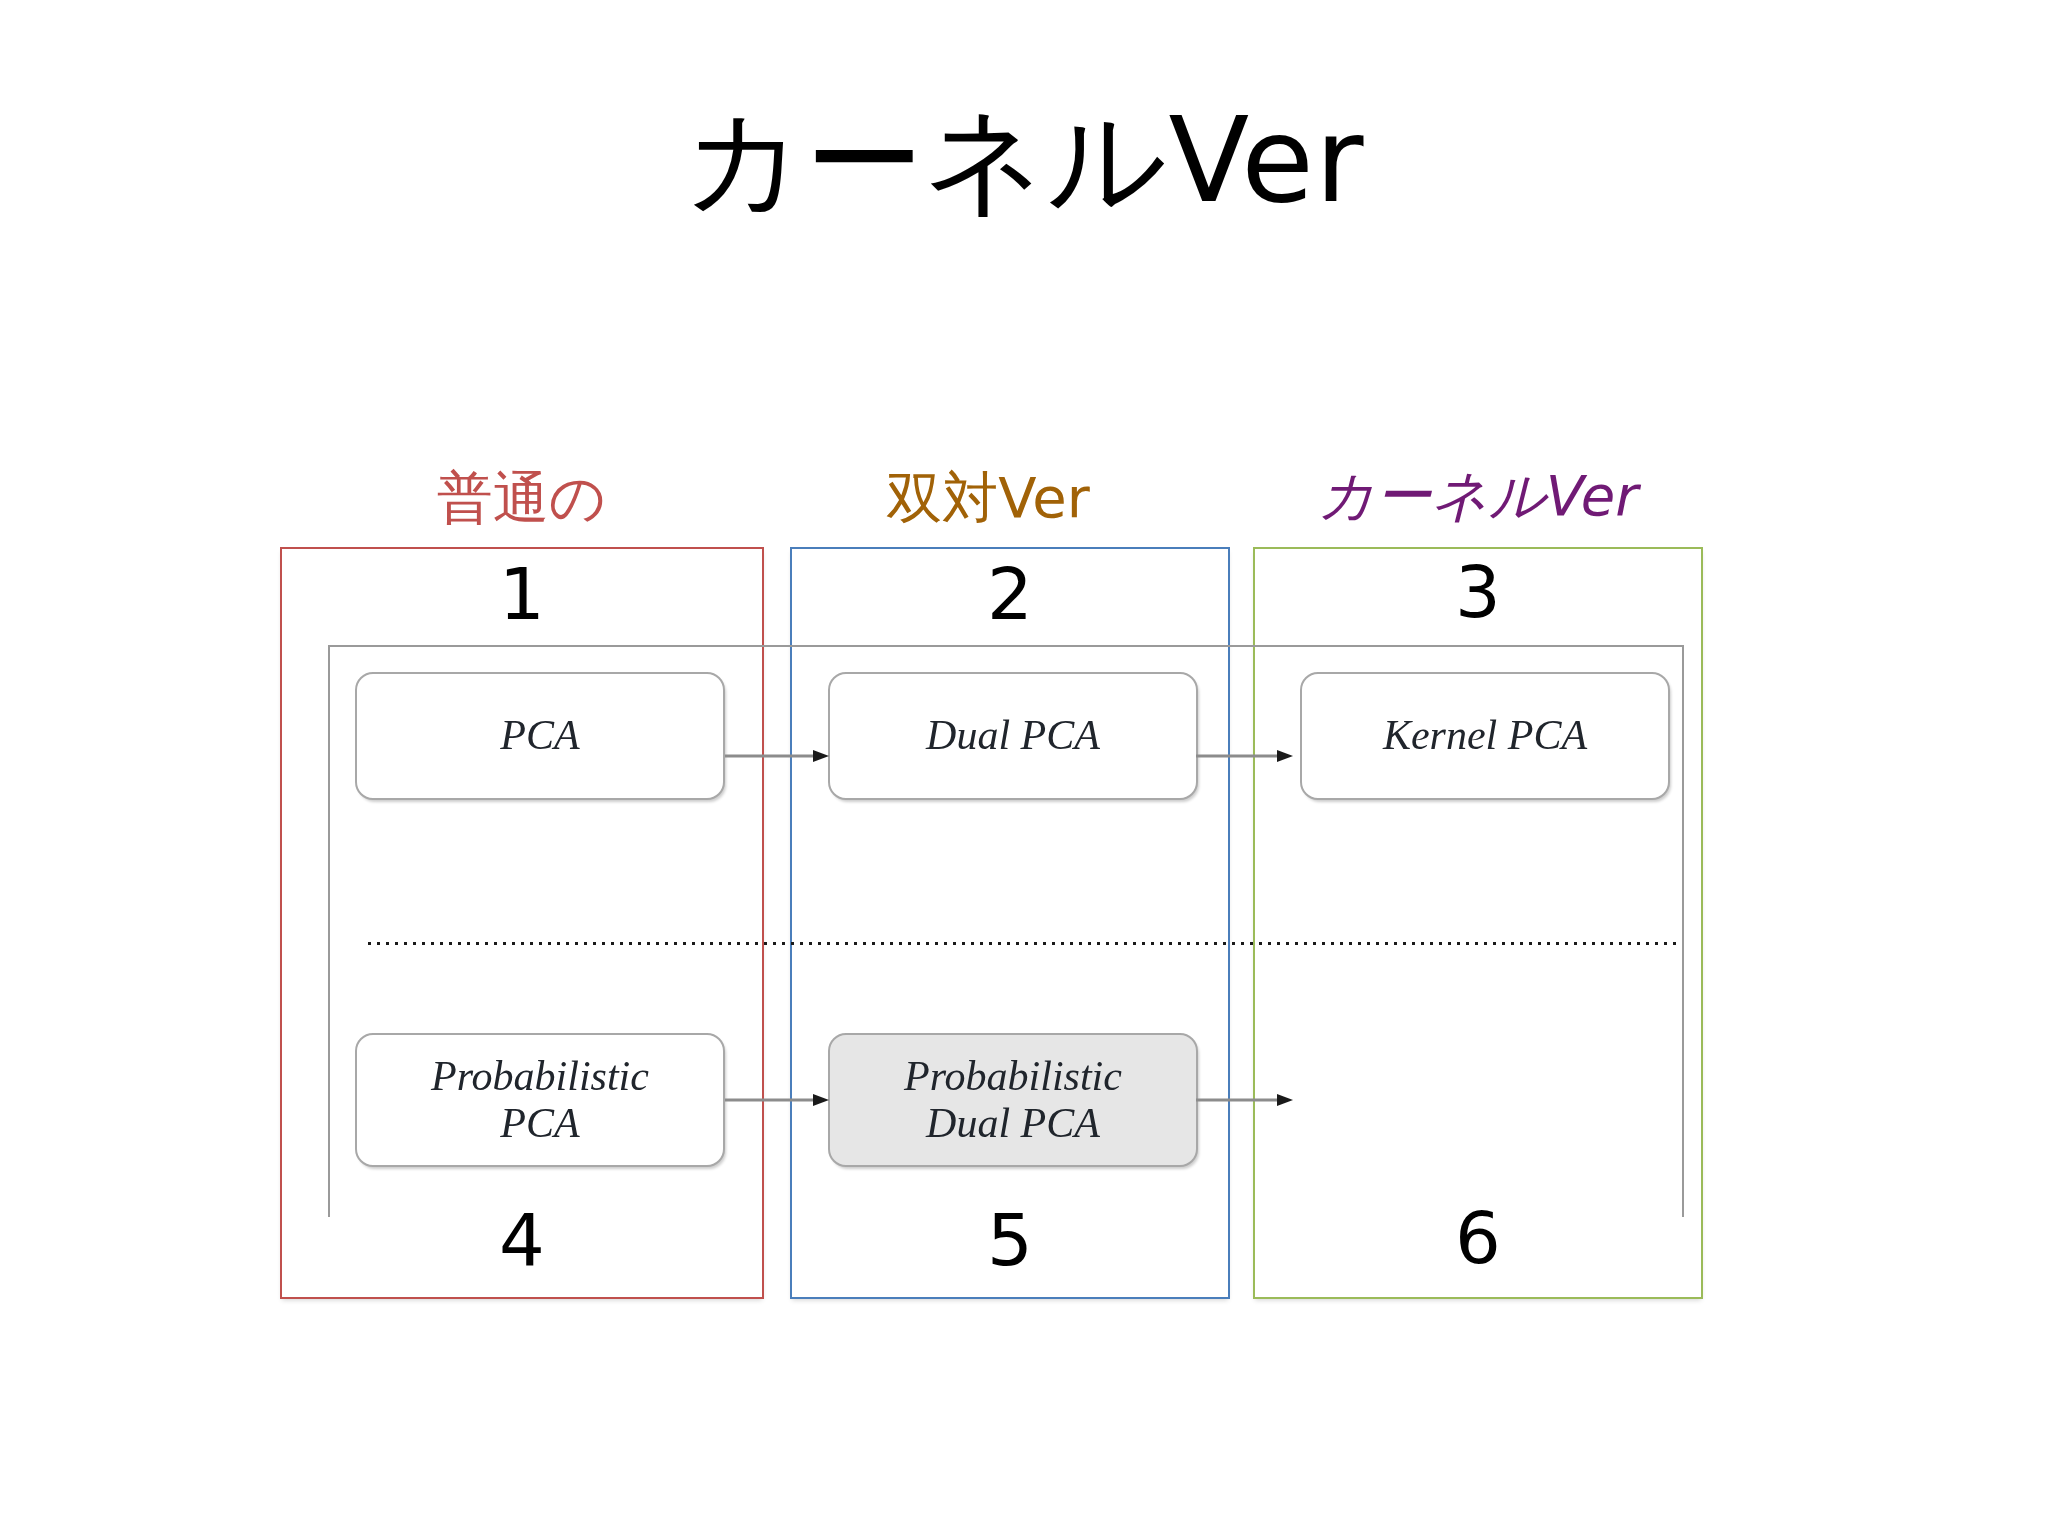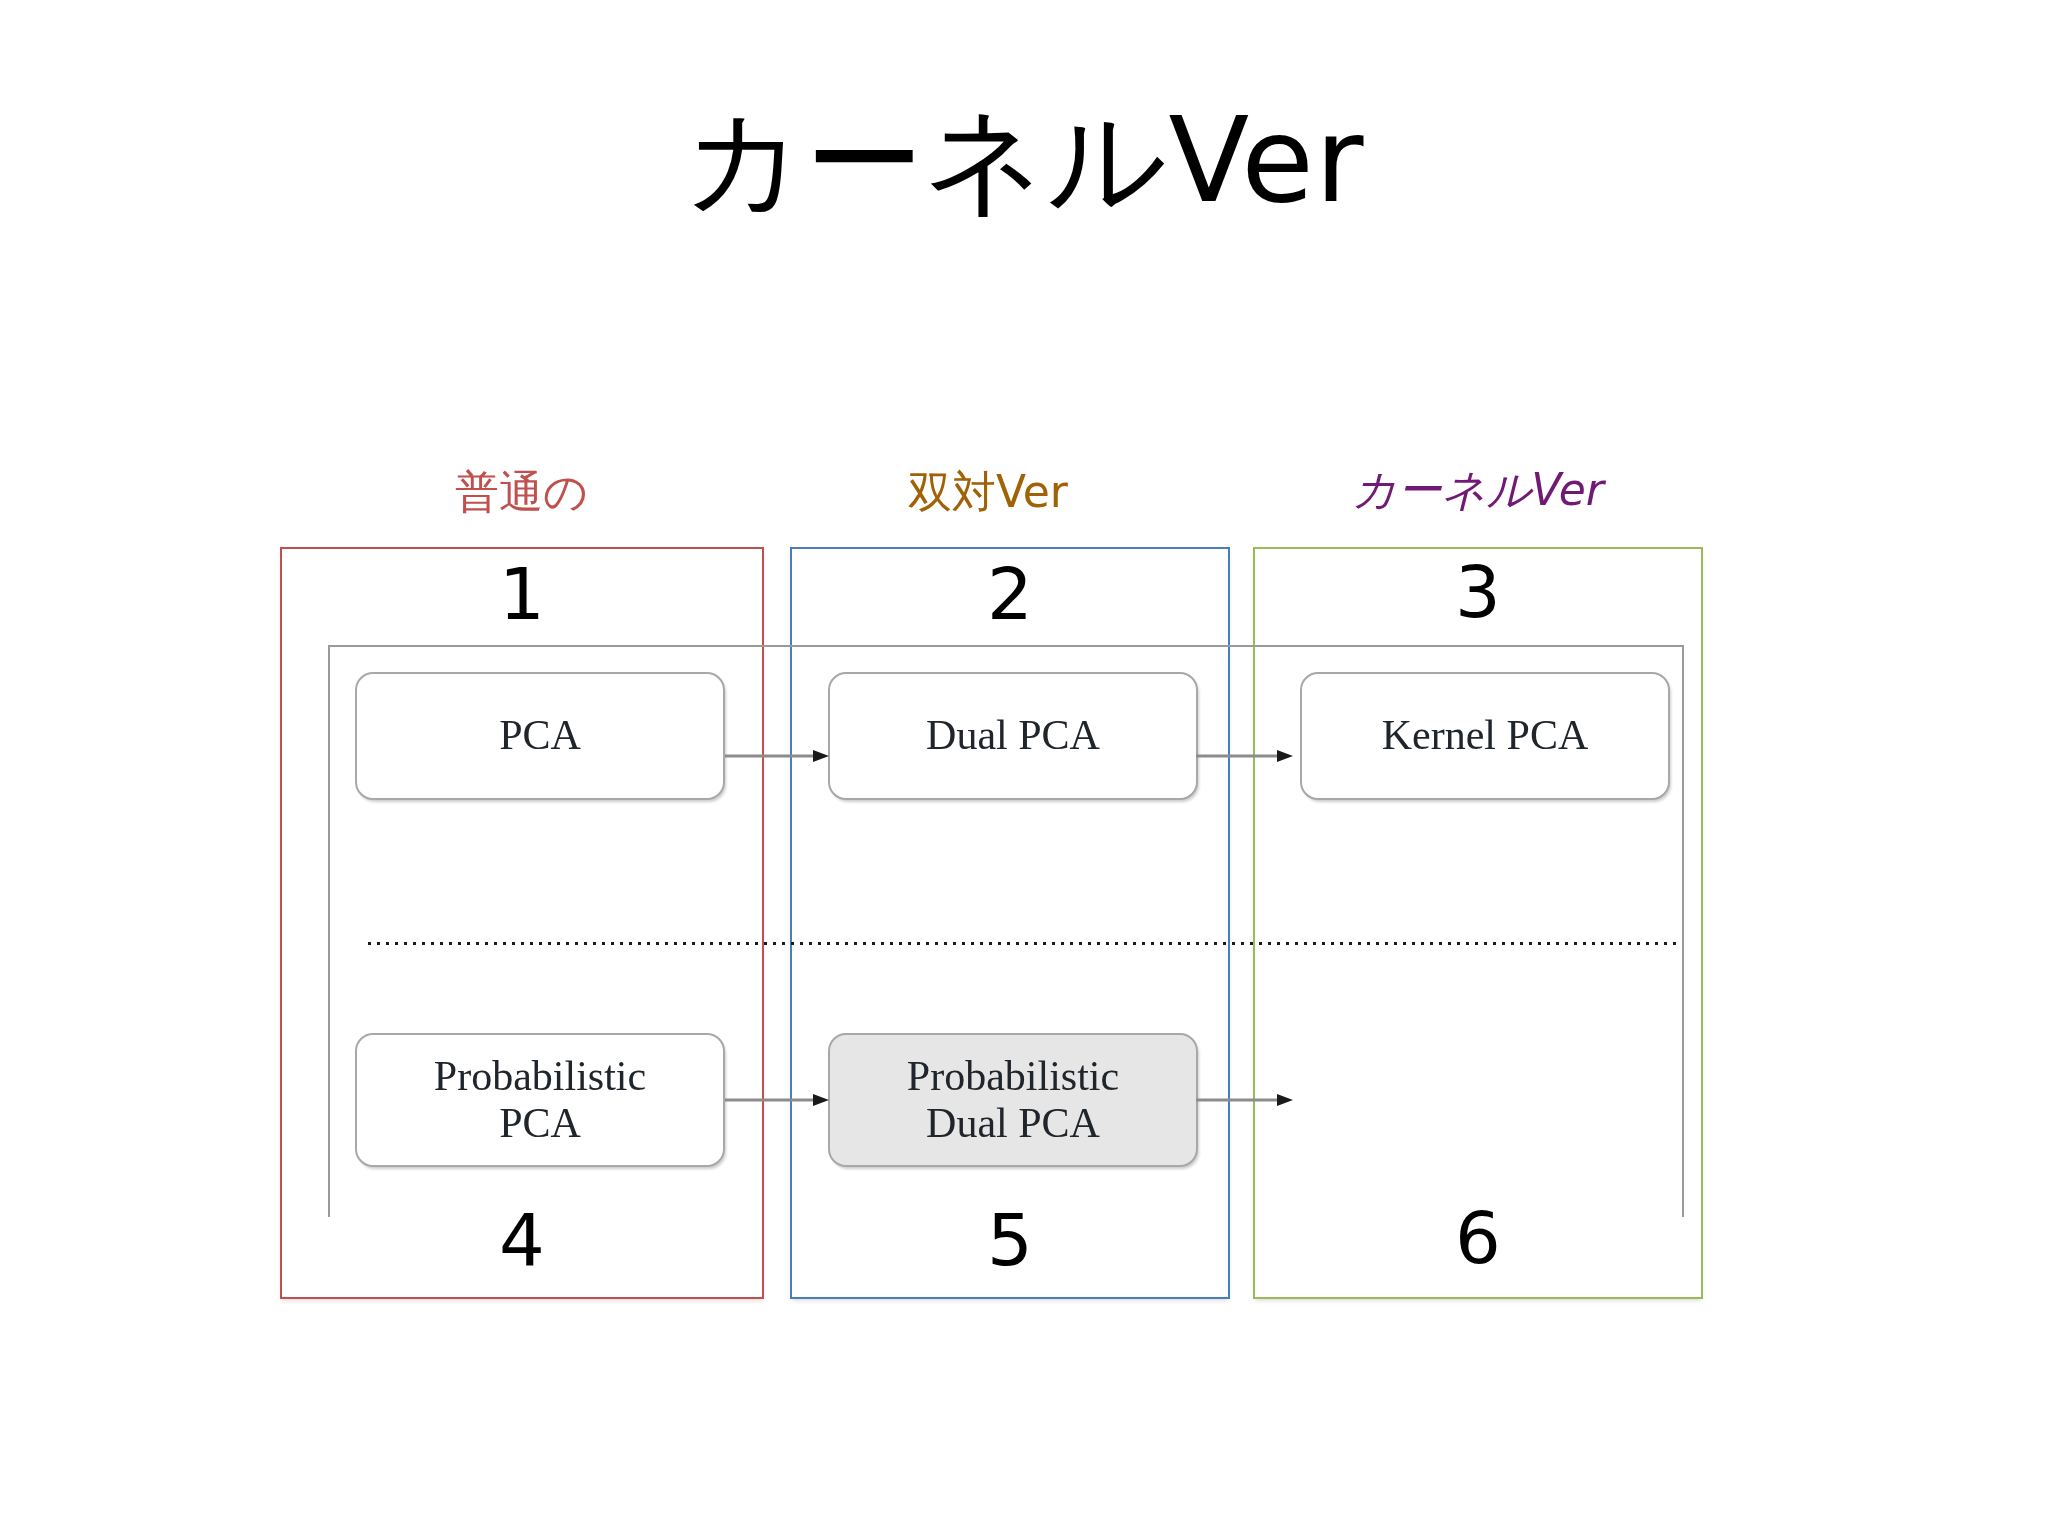--- a/index.html
+++ b/index.html
@@ -38,21 +38,21 @@
     left: 0;
     top: 0;
     width: 2048px;
     height: 1536px;
   }
 
   
   .column-label {
     position: absolute;
     font-family: "DejaVu Sans", "Liberation Sans", sans-serif;
-    font-size: 44px;
+    font-size: 56px;
     font-weight: 400;
     text-align: center;
     white-space: nowrap;
     line-height: 1;
   }
   #column-label-0 { left: 280px; top: 470px; width: 483px; color: #c0504d; }
   #column-label-1 { left: 768px; top: 470px; width: 440px; color: #a16207; }
   #column-label-2 { left: 1253px; top: 468px; width: 450px; color: #701a75; font-style: italic; }
 
   
@@ -128,20 +128,21 @@
     justify-content: center;
     text-align: center;
     font-family: "Liberation Serif", "DejaVu Serif", serif;
     font-size: 42px;
     font-weight: 400;
     color: #20252c;
     line-height: 1.12;
     box-shadow: 2px 3px 3px -1px rgba(0,0,0,0.20);
     padding: 0 10px;
     white-space: pre-line;
+    font-style: italic;
   }
   .flow-node.filled { background: #e6e6e6; }
 
   
   #flow-node-pca        { left: 355px;  top: 672px;  width: 370px; height: 128px; }
   #flow-node-dual-pca   { left: 828px;  top: 672px;  width: 370px; height: 128px; }
   #flow-node-kernel-pca { left: 1292px; top: 672px;  width: 370px; height: 128px; margin-left: 8px; }
   
   #flow-node-ppca       { left: 355px;  top: 1033px; width: 370px; height: 134px; }
   #flow-node-pdpca      { left: 828px;  top: 1033px; width: 370px; height: 134px; }

